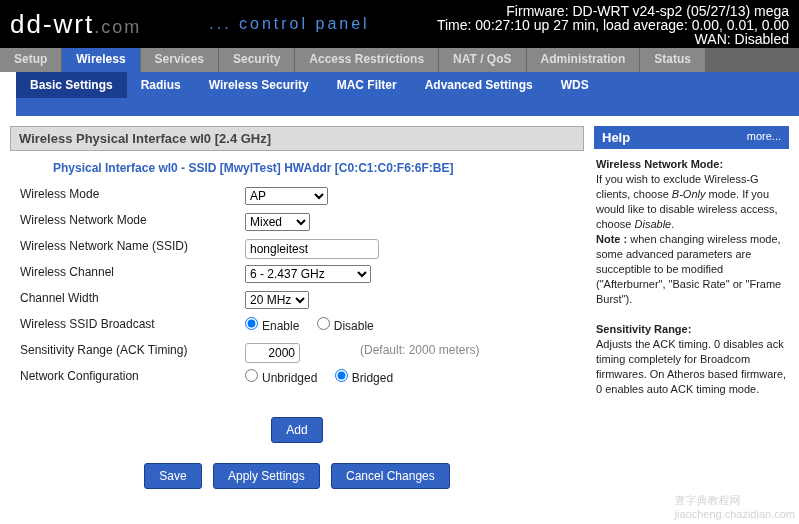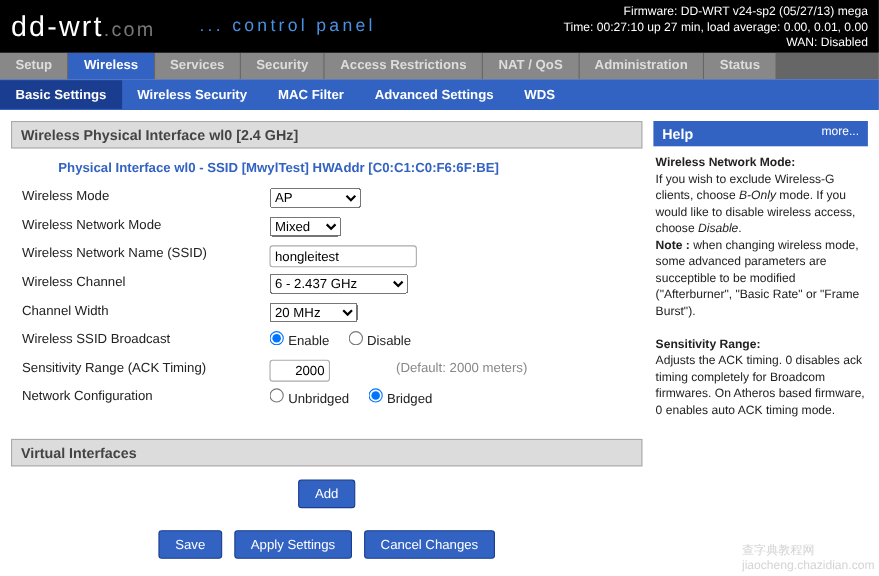--- a/index.html
+++ b/index.html
@@ -1,25 +1,25 @@
 <!DOCTYPE html>
 <html><head>
 <meta charset="utf-8">
 <style>
 *{box-sizing:border-box;margin:0;padding:0;}
 body{font-family:Arial,Helvetica,sans-serif;font-size:12px;background:#fff;width:799px;}
-.header{background:#000;color:#fff;height:48px;display:flex;align-items:center;padding:0 10px;position:relative;}
+.header{background:#000;color:#fff;height:48px;display:flex;align-items:center;padding:0 10px;position:relative;gap:28px;}
 .logo{font-family:Verdana,sans-serif;font-size:26px;letter-spacing:2px;font-weight:300;}
 .logo .dom{color:#777;font-size:18px;}
 .cpanel{color:#4a90e2;font-size:16px;letter-spacing:3px;margin-left:40px;font-family:Verdana,sans-serif;font-weight:300;}
-.stats{position:absolute;right:10px;top:4px;text-align:right;font-size:11px;line-height:14px;}
+.stats{position:absolute;right:10px;top:4px;text-align:right;font-size:14px;line-height:14px;}
 .maintabs{background:#666;display:flex;height:24px;}
 .maintabs div{padding:4px 14px;color:#ddd;font-size:12px;font-weight:bold;background:#888;margin-right:1px;cursor:pointer;}
 .maintabs div.active{background:#3262c2;color:#fff;}
-.subtabs{background:#3262c2;display:flex;height:28px;align-items:center;}
+.subtabs{background:#3262c2;display:flex;height:44px;align-items:flex-start;margin-left:16px;}
 .subtabs div{padding:6px 14px;color:#fff;font-weight:bold;font-size:12px;cursor:pointer;}
 .subtabs div.active{background:#1a3d8f;}
 .content{display:flex;padding:10px;gap:10px;}
 .main{flex:1;}
 .sidebar{width:195px;}
 .secthead{background:#dcdcdc;border:1px solid #aaa;padding:4px 8px;font-weight:bold;font-size:13px;color:#444;}
 .helphead{background:#3262c2;color:#fff;padding:4px 8px;font-weight:bold;font-size:13px;display:flex;justify-content:space-between;}
 .helpmore{font-weight:normal;font-size:11px;}
 .fieldset{padding:10px;}
 .fstitle{color:#3262c2;font-weight:bold;font-size:12px;margin-bottom:12px;padding-left:33px;}
@@ -56,20 +56,21 @@
   <div>Services</div>
   <div>Security</div>
   <div>Access Restrictions</div>
   <div>NAT / QoS</div>
   <div>Administration</div>
   <div>Status</div>
 </div>
 
 <div class="subtabs">
   <div class="active">Basic Settings</div>
+  <div>Radius</div>
   <div>Wireless Security</div>
   <div>MAC Filter</div>
   <div>Advanced Settings</div>
   <div>WDS</div>
 </div>
 
 <div class="content">
   <div class="main">
     <div class="secthead">Wireless Physical Interface wl0 [2.4 GHz]</div>
     <div class="fieldset">
@@ -86,21 +87,21 @@
       <div class="row">
         <div class="lbl">Wireless Network Name (SSID)</div>
         <div class="ctrl"><input type="text" style="width: 134px;" value="hongleitest"></div>
       </div>
       <div class="row">
         <div class="lbl">Wireless Channel</div>
         <div class="ctrl"><select style="width:126px"><option>6 - 2.437 GHz</option></select></div>
       </div>
       <div class="row">
         <div class="lbl">Channel Width</div>
-        <div class="ctrl"><select style="width:80px"><option>20 MHz</option></select></div>
+        <div class="ctrl"><select style="width:64px"><option>20 MHz</option></select></div>
       </div>
       <div class="row">
         <div class="lbl">Wireless SSID Broadcast</div>
         <div class="ctrl">
           <input type="radio" name="bc" checked="" style=""><span class="radiolbl">Enable</span>
           <input type="radio" name="bc" style=""><span class="radiolbl">Disable</span>
         </div>
       </div>
       <div class="row">
         <div class="lbl">Sensitivity Range (ACK Timing)</div>
@@ -109,21 +110,20 @@
       </div>
       <div class="row">
         <div class="lbl">Network Configuration</div>
         <div class="ctrl">
           <input type="radio" name="nc" style=""><span class="radiolbl">Unbridged</span>
           <input type="radio" name="nc" checked="" style=""><span class="radiolbl">Bridged</span>
         </div>
       </div>
     </div>
 
-    <div class="secthead" style="margin-top:10px">Virtual Interfaces</div>
     <div class="btnrow">
       <button class="blue">Add</button>
     </div>
 
     <div class="btnrow" style="margin-top:20px">
       <button class="blue">Save</button>
       <button class="blue">Apply Settings</button>
       <button class="blue">Cancel Changes</button>
     </div>
   </div>

